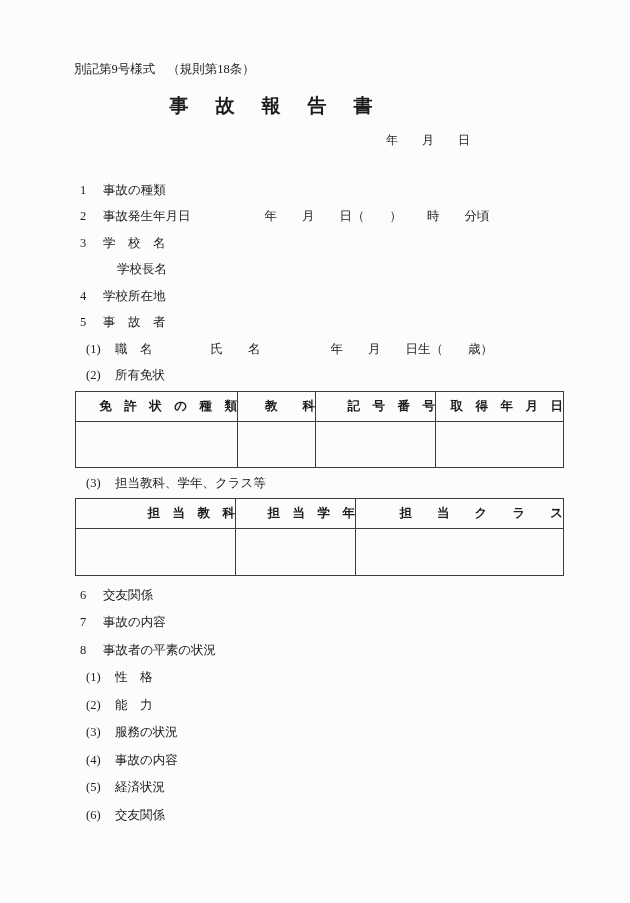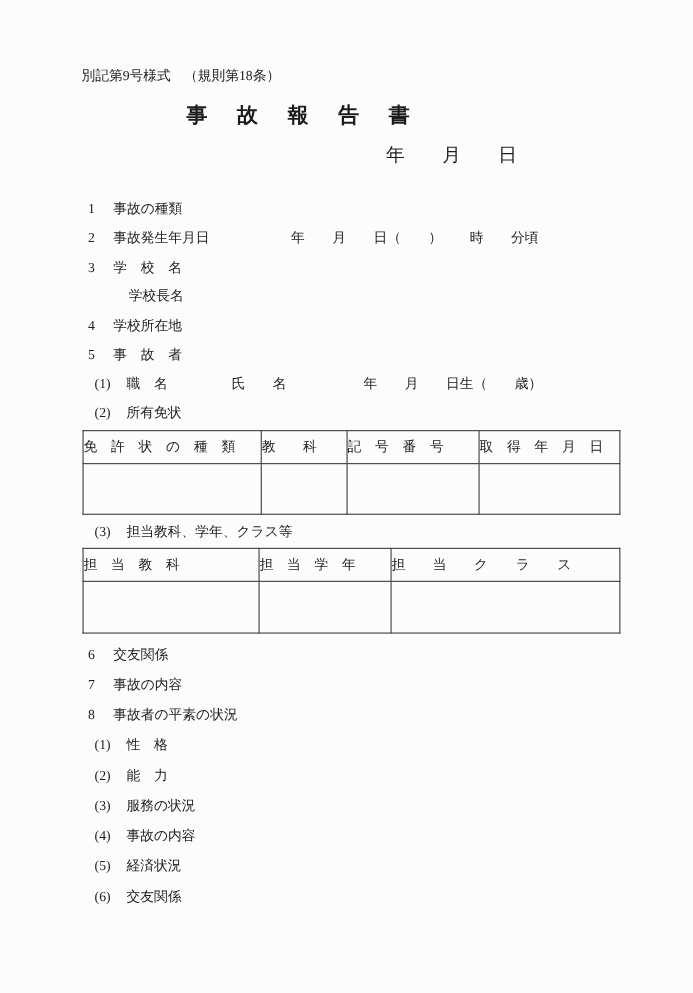--- a/index.html
+++ b/index.html
@@ -18,42 +18,42 @@
   .doc-title {
     margin:20px 0 0; padding:0;
     text-align:center;
     font-size:19px; font-weight:bold;
     letter-spacing:4px; line-height:18px;
   }
 
   .date-line {
     margin-top:18px;
     text-align:right; padding-right:76px;
-    font-size:17px; line-height:15px;
+    font-size:12px; line-height:15px;
   }
 
   .list { margin-top:29px; }
 
   .row { display:flex; align-items:center; height:26.5px; font-size:12.5px; }
   .row.b { height:27.5px; }
   .row .num  { margin-left:80px; width:23px; flex:none; }
   .row.sub .num { margin-left:86px; width:29px; flex:none; }
   .row.indent2 { padding-left:117px; }
 
   .gap-date2   { margin-left:74px; }
   .gap-name    { margin-left:58px; }
   .gap-birth   { margin-left:70px; }
 
   table {
     border-collapse:collapse; table-layout:fixed;
     margin-left:75px;
     font-size:12.5px;
   }
   th, td { border:1px solid #3c3c3c; padding:0; }
-  th { font-weight:normal; text-align:left; height:29px; }
+  th { font-weight:bold; text-align:right; height:29px; }
   .license-table { margin-top:2px; }
   .license-table td { height:45px; }
   .assignment-table { margin-top:1px; margin-bottom:6px; }
   .assignment-table td { height:46px; }
   .license-table  { width:488px; }
   .assignment-table { width:488px;border-radius:32px; }
 
   .spacer-sm { height:2px; }
 </style>
 </head>

